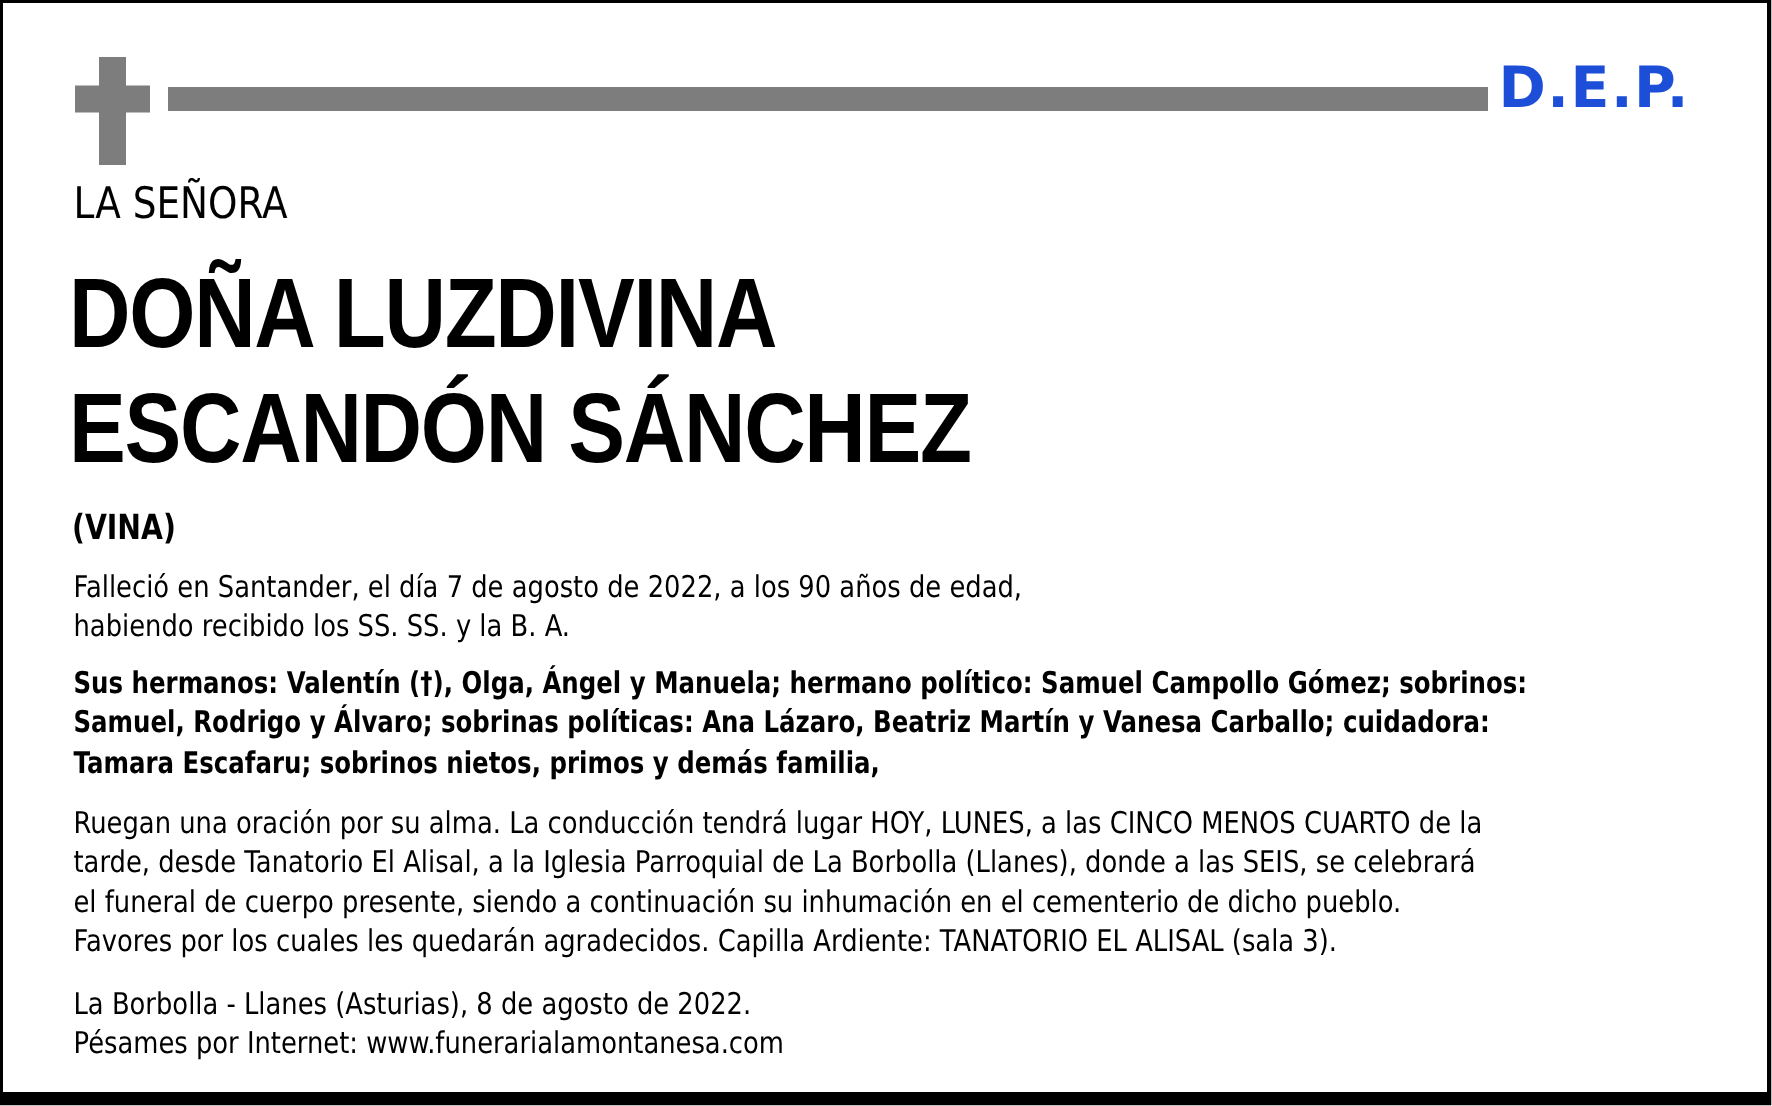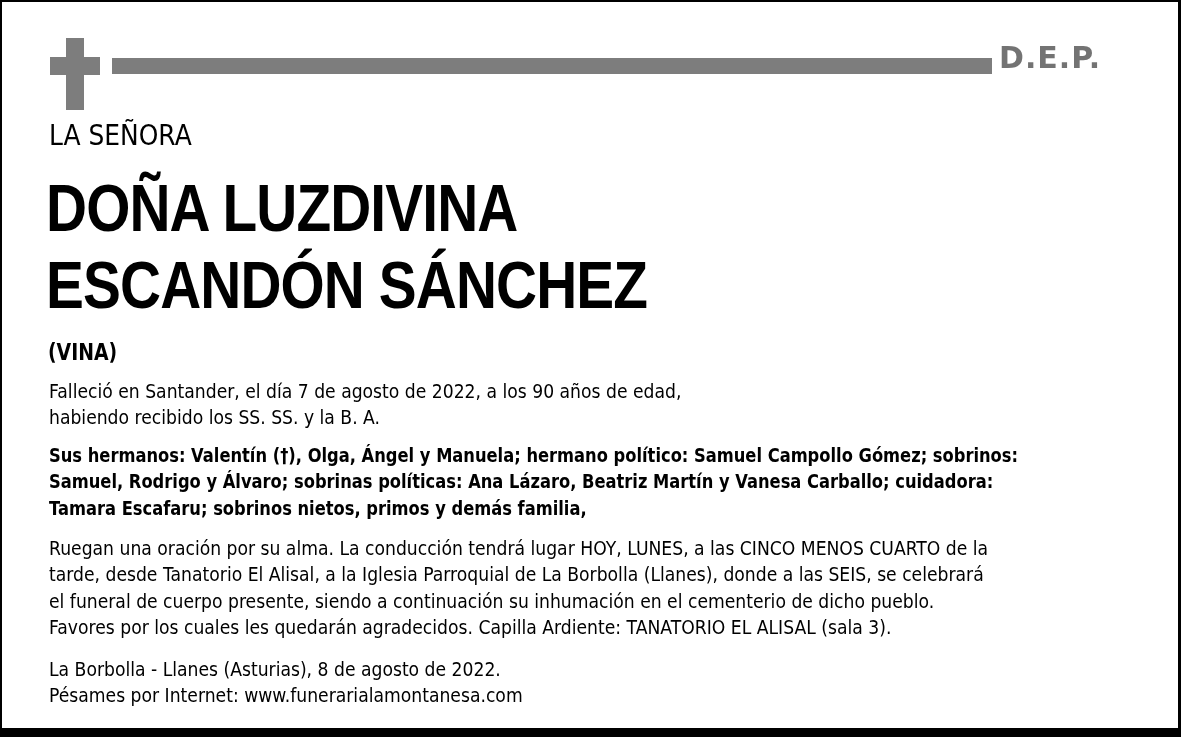--- a/index.html
+++ b/index.html
@@ -43,24 +43,24 @@
       position: absolute;
       left: 110px; top: 56px;
       width: 880px; height: 16px;
       background: #7d7d7d;
     }
     .dep {
       position: absolute;
       left: 997px; top: 37px;
       font-family: "DejaVu Sans", sans-serif;
       font-weight: bold;
-      font-size: 30px;
+      font-size: 38px;
       line-height: 38px;
       letter-spacing: 1px;
-      color: #737373;
+      color: #1d4ed8;
     }
     .title-label {
       position: absolute;
       left: 47px; top: 116px;
       font-family: "DejaVu Sans", sans-serif;
       font-size: 29px;
       line-height: 34px;
       font-weight: normal;
       transform: scaleX(0.86);
       transform-origin: left top;

